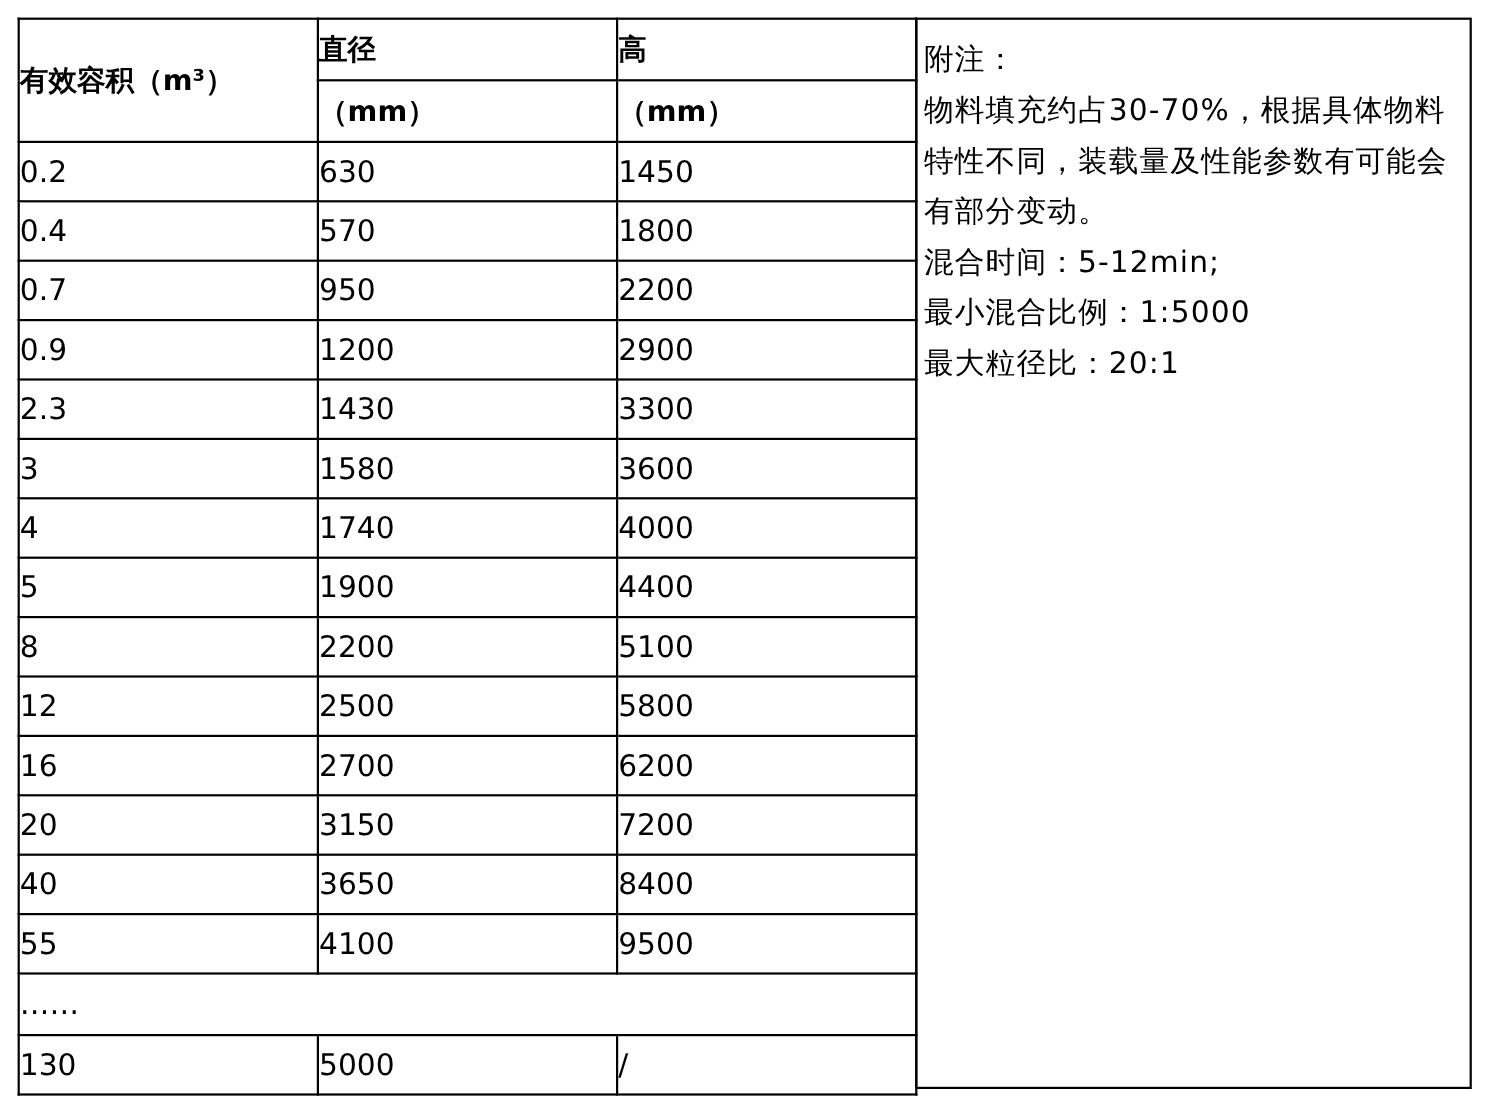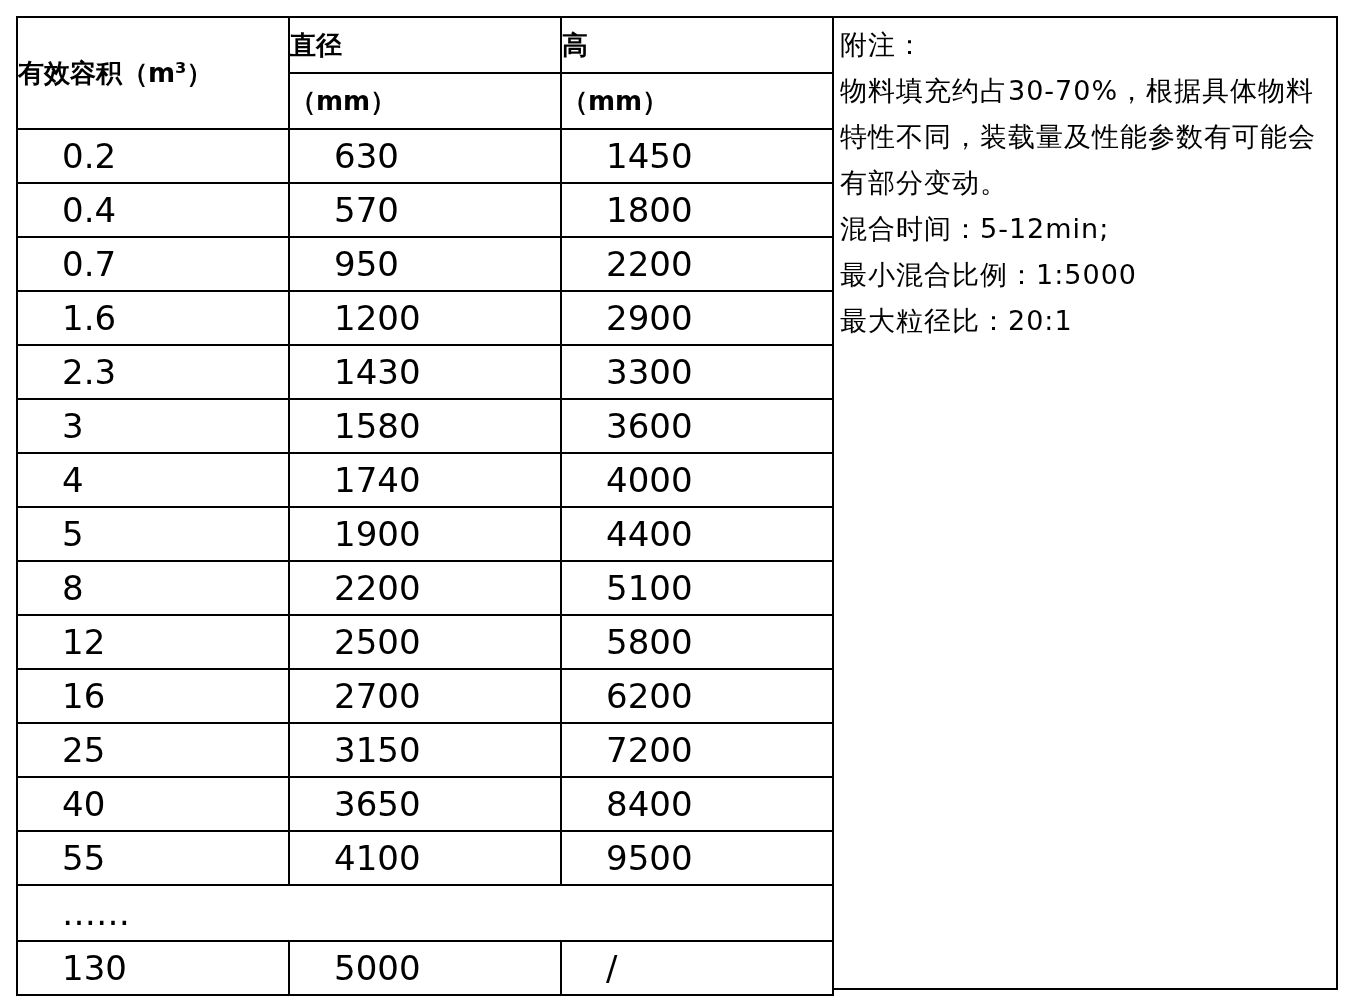--- a/index.html
+++ b/index.html
@@ -1,23 +1,23 @@
 <!DOCTYPE html>
 <html><head>
 <meta charset="utf-8">
 <style>
   html, body { margin:0; padding:0; background:#ffffff; }
   body { width:1356px; height:1008px; position:relative; font-family:"DejaVu Sans", sans-serif; color:#000; }
   .wrap { position:absolute; left:16px; top:16px; width:1324px; height:976px; }
   table.spec { position:absolute; left:0; top:0; width:816px; border-collapse:collapse; table-layout:fixed; }
   table.spec td, table.spec th { border:2px solid #000; text-align:left; vertical-align:middle; padding:0; }
   table.spec th { font-weight:bold; font-size:26px; height:54px; }
-  table.spec td { font-size:34px; height:52px;padding-left:44px; }
+  table.spec td { font-size:27px; height:52px; }
   table.spec tr.ell td { height:54px; }
-  .note { position:absolute; left:816px; top:0; width:506px; height:974px; border:2px solid #000; border-left:2px solid #000; box-sizing:border-box; padding:4px 6px 0 6px; font-size:27px; line-height:46px; letter-spacing:1px; }
+  .note { position:absolute; left:816px; top:0; width:506px; height:974px; border:2px solid #000; border-left:2px solid #000; box-sizing:border-box; padding:14px 6px 0 6px; font-size:27px; line-height:46px; letter-spacing:1px; }
   .note p { margin:0; }
 </style>
 </head>
 <body>
 
 <div class="wrap">
   <table class="spec">
     <colgroup>
         <col style="width:272px">
         <col style="width:272px">
@@ -44,21 +44,21 @@
           <td>0.4</td>
           <td>570</td>
           <td>1800</td>
         </tr>
         <tr>
           <td>0.7</td>
           <td>950</td>
           <td>2200</td>
         </tr>
         <tr>
-          <td>1.6</td>
+          <td>0.9</td>
           <td>1200</td>
           <td>2900</td>
         </tr>
         <tr>
           <td>2.3</td>
           <td>1430</td>
           <td>3300</td>
         </tr>
         <tr>
           <td>3</td>
@@ -84,21 +84,21 @@
           <td>12</td>
           <td>2500</td>
           <td>5800</td>
         </tr>
         <tr>
           <td>16</td>
           <td>2700</td>
           <td>6200</td>
         </tr>
         <tr>
-          <td>25</td>
+          <td>20</td>
           <td>3150</td>
           <td>7200</td>
         </tr>
         <tr>
           <td>40</td>
           <td>3650</td>
           <td>8400</td>
         </tr>
         <tr>
           <td>55</td>

